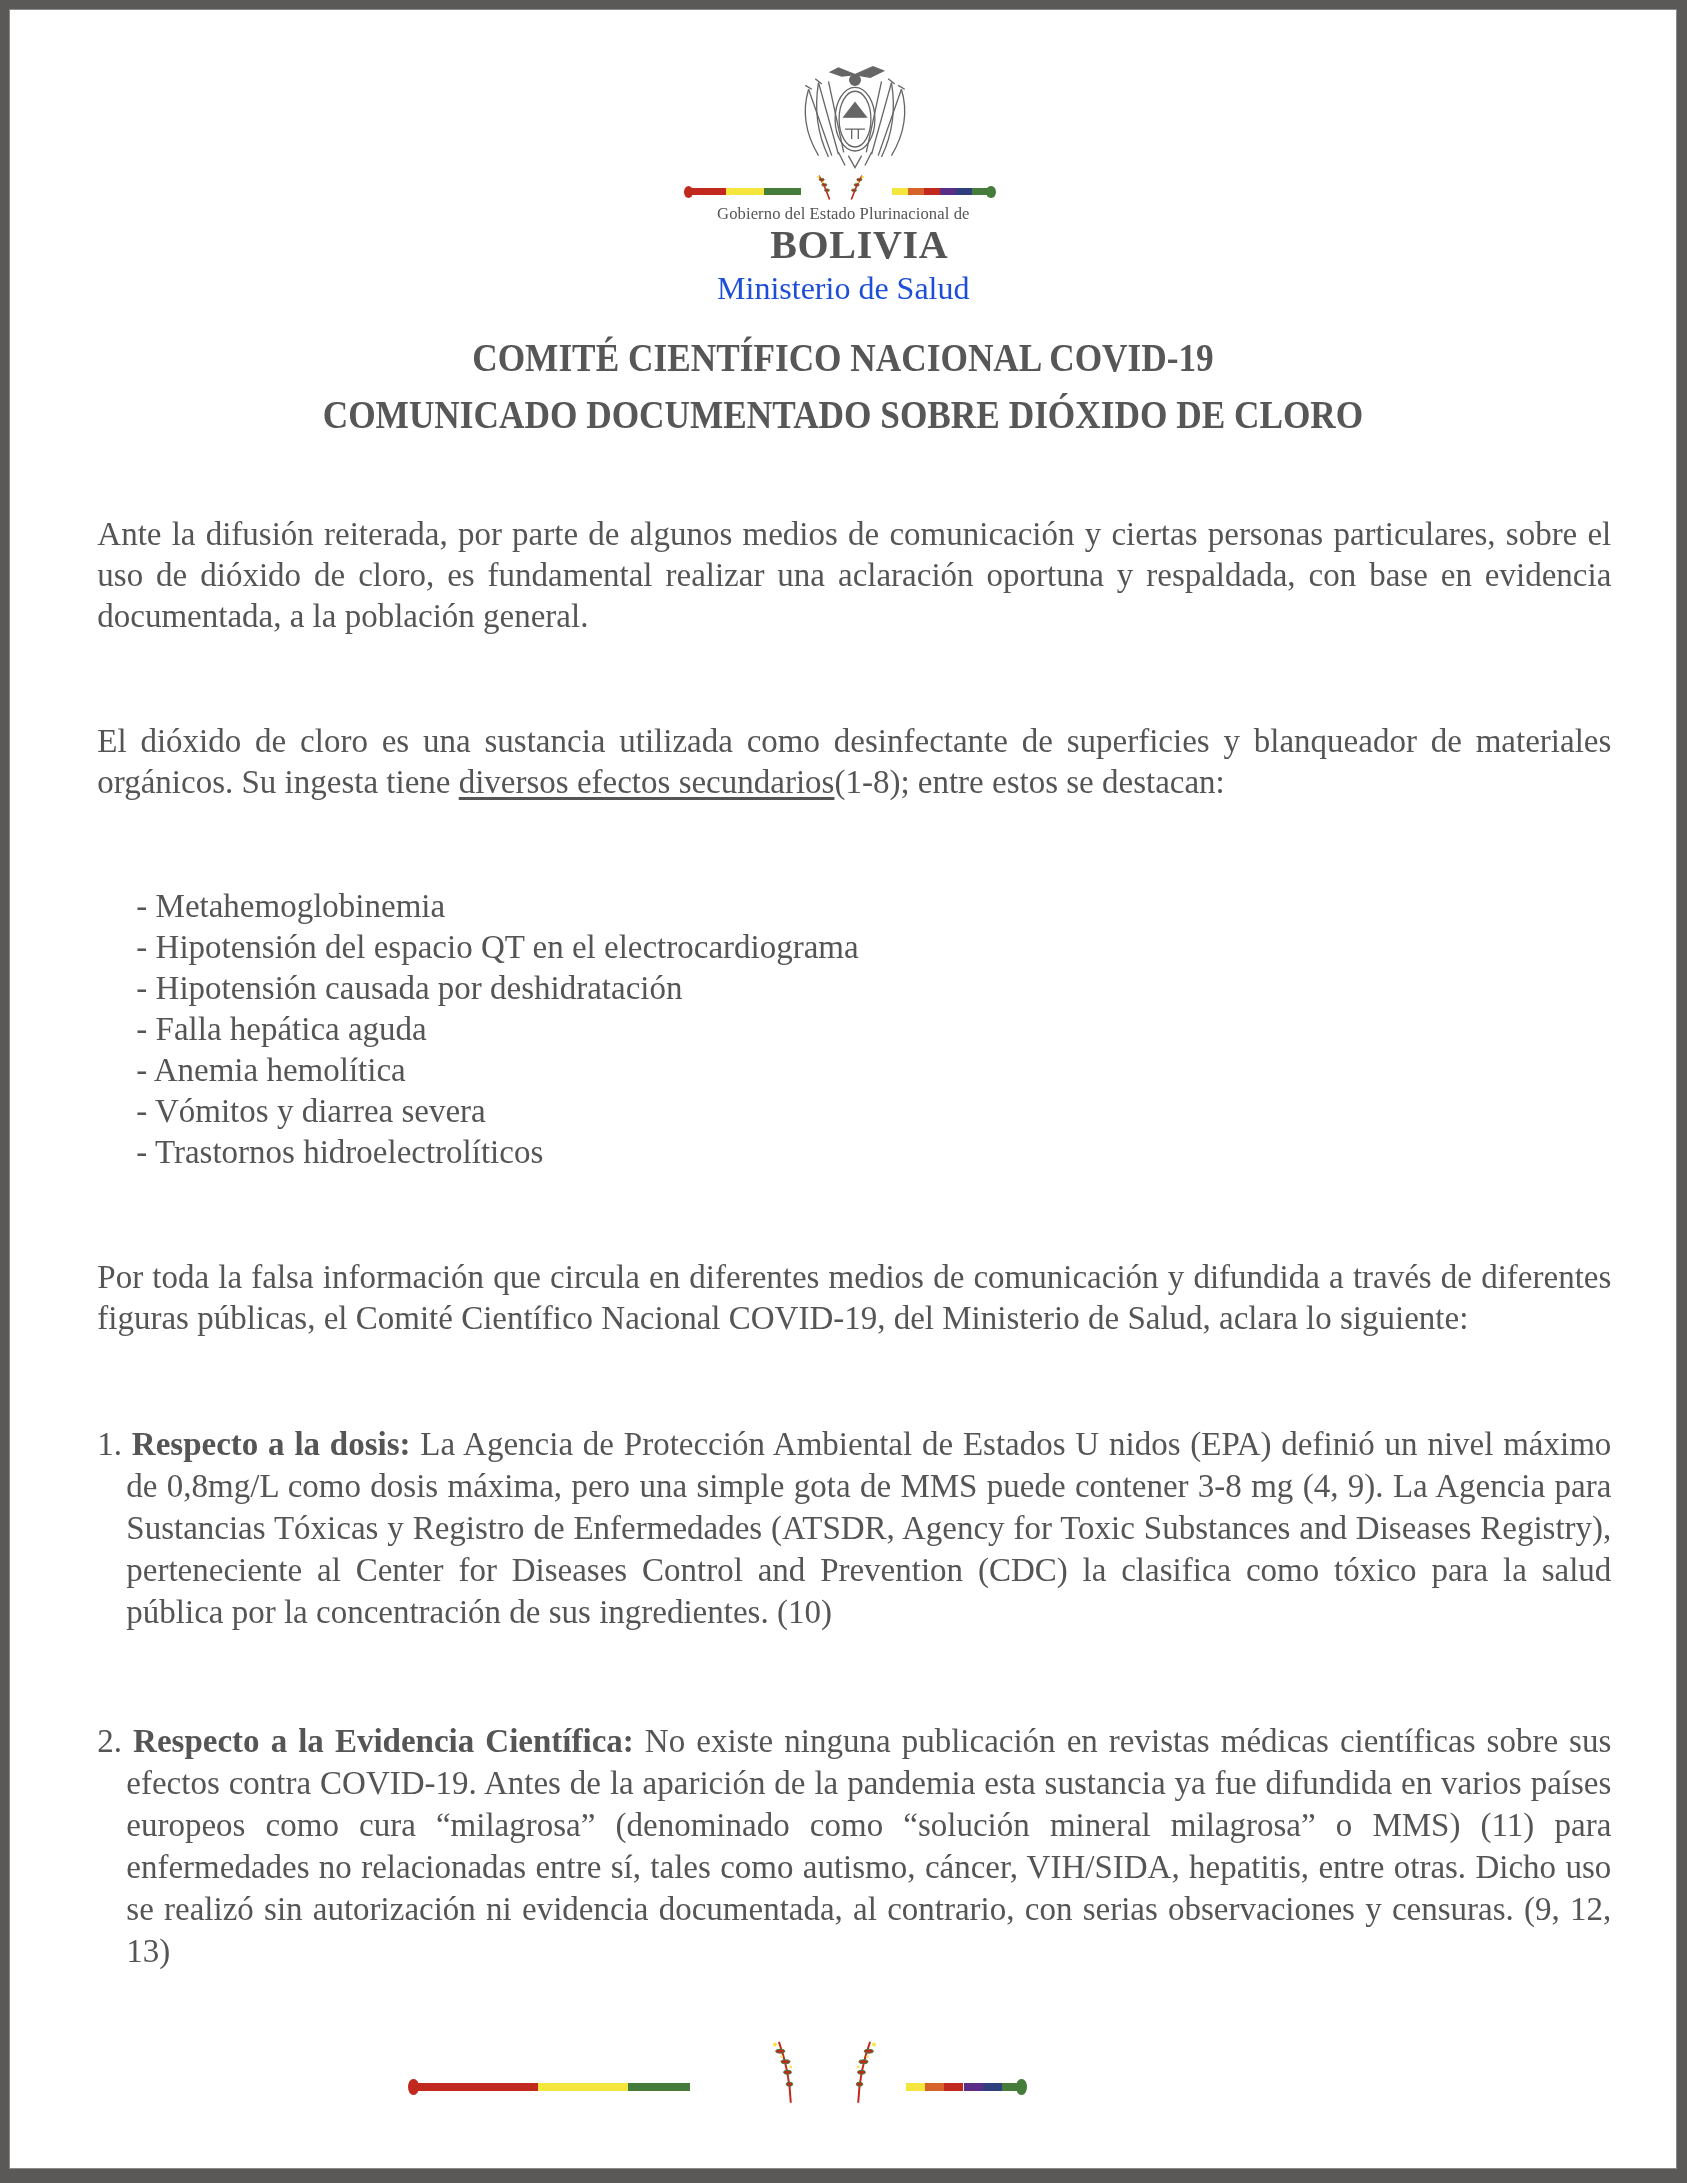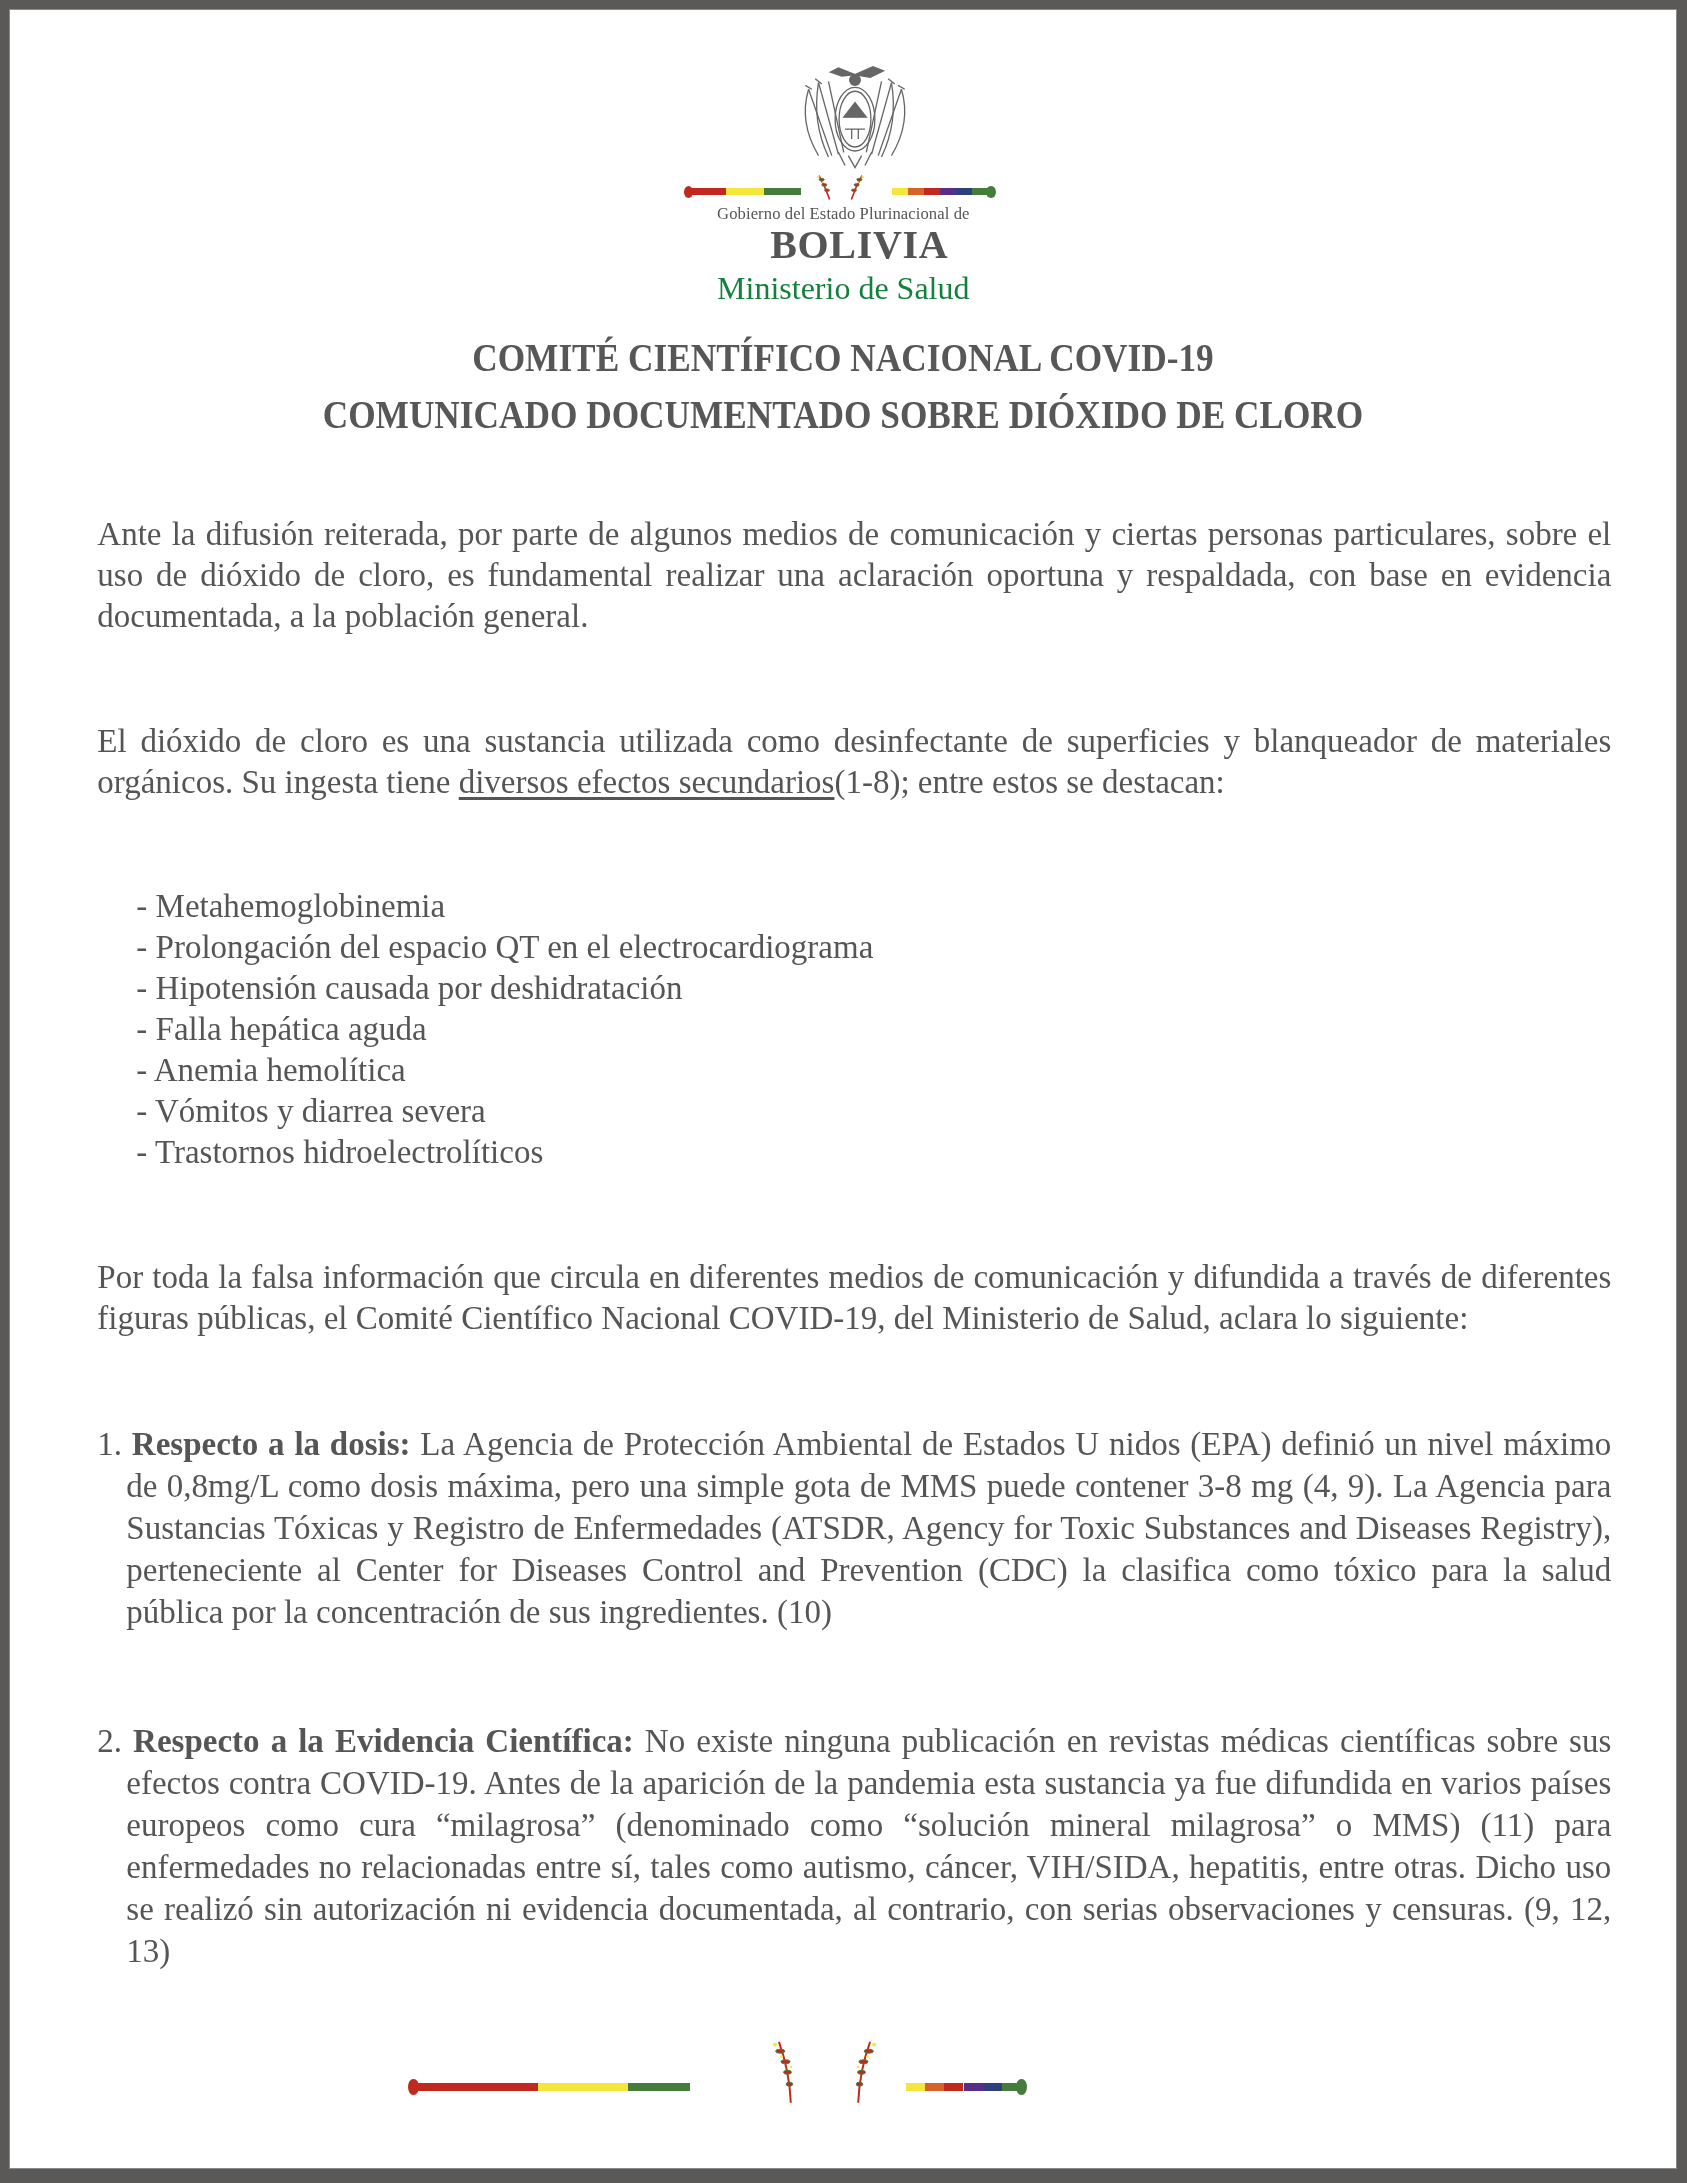--- a/index.html
+++ b/index.html
@@ -12,21 +12,21 @@
   
   .emblem { position: absolute; left: 782px; top: 46px; width: 126px; height: 113px; }
   .flag-line { position: absolute; height: 6.6px; top: 178px; }
   .flag-line.left { left: 676px; }
   .flag-line.right { left: 882px; }
   .seg { position: absolute; top: 0; height: 6.6px; }
   .dot { position: absolute; width: 9.3px; height: 12px; border-radius: 50%; top: -2.7px; }
   .laurel { position: absolute; }
   .gov-line { position: absolute; left: 0; width: 100%; top: 194px; text-align: center; font-size: 16.6px; color: #555; letter-spacing: 0.1px; }
   .country { position: absolute; left: 16px; width: 100%; top: 211px; text-align: center; font-size: 40px; font-weight: bold; color: #555; letter-spacing: 0.7px; }
-  .ministry { position: absolute; left: 0; width: 100%; top: 260px; text-align: center; font-size: 32px; color: #15803d; }
+  .ministry { position: absolute; left: 0; width: 100%; top: 260px; text-align: center; font-size: 32px; color: #1d4ed8; }
   .title { position: absolute; left: 0; width: 100%; text-align: center; font-size: 41px; font-weight: bold; color: #575757; transform: scaleX(0.86); transform-origin: center; letter-spacing: 0px; }
   .title.l1 { top: 323px; }
   .title.l2 { top: 380px; }
   
   .body { position: absolute; left: 87px; width: 1514px; font-size: 33px; line-height: 41px; color: #555; }
   .para { text-align: justify; text-align-last: left; }
   .u-bold { font-weight: normal; text-decoration: underline; text-decoration-thickness: 2.7px; text-underline-offset: 4px; }
   .effects { position: absolute; left: 126px; font-size: 33px; line-height: 41px; color: #555; list-style: none; }
   .effects li::before { content: "- "; }
   .num-item { position: absolute; left: 87px; width: 1514px; font-size: 33px; line-height: 42px; color: #555; text-align: justify; text-align-last: left; padding-left: 29px; text-indent: -29px; }
@@ -104,21 +104,21 @@
   <div class="title l2">COMUNICADO DOCUMENTADO SOBRE DIÓXIDO DE CLORO</div>
 
   <p class="body para" style="top:504px;">Ante la difusión reiterada, por parte de algunos medios de comunicación y ciertas personas particulares, sobre el uso de dióxido de cloro, es fundamental realizar una aclaración oportuna y respaldada, con base en evidencia documentada, a la población general.</p>
 
   <p class="body para" style="top:711px;">
     <span>El dióxido de cloro es una sustancia utilizada como desinfectante de superficies y blanqueador de materiales orgánicos. Su ingesta tiene </span><span class="u-bold">diversos efectos secundarios</span><span>(1-8); entre estos se destacan:</span>
   </p>
 
   <ul class="effects" style="top:876px;">
     <li>Metahemoglobinemia</li>
-    <li>Prolongación del espacio QT en el electrocardiograma</li>
+    <li>Hipotensión del espacio QT en el electrocardiograma</li>
     <li>Hipotensión causada por deshidratación</li>
     <li>Falla hepática aguda</li>
     <li>Anemia hemolítica</li>
     <li>Vómitos y diarrea severa</li>
     <li>Trastornos hidroelectrolíticos</li>
   </ul>
 
   <p class="body para" style="top:1247px;">Por toda la falsa información que circula en diferentes medios de comunicación y difundida a través de diferentes figuras públicas, el Comité Científico Nacional COVID-19, del Ministerio de Salud, aclara lo siguiente:</p>
 
   <p class="num-item" style="top:1413px;">

